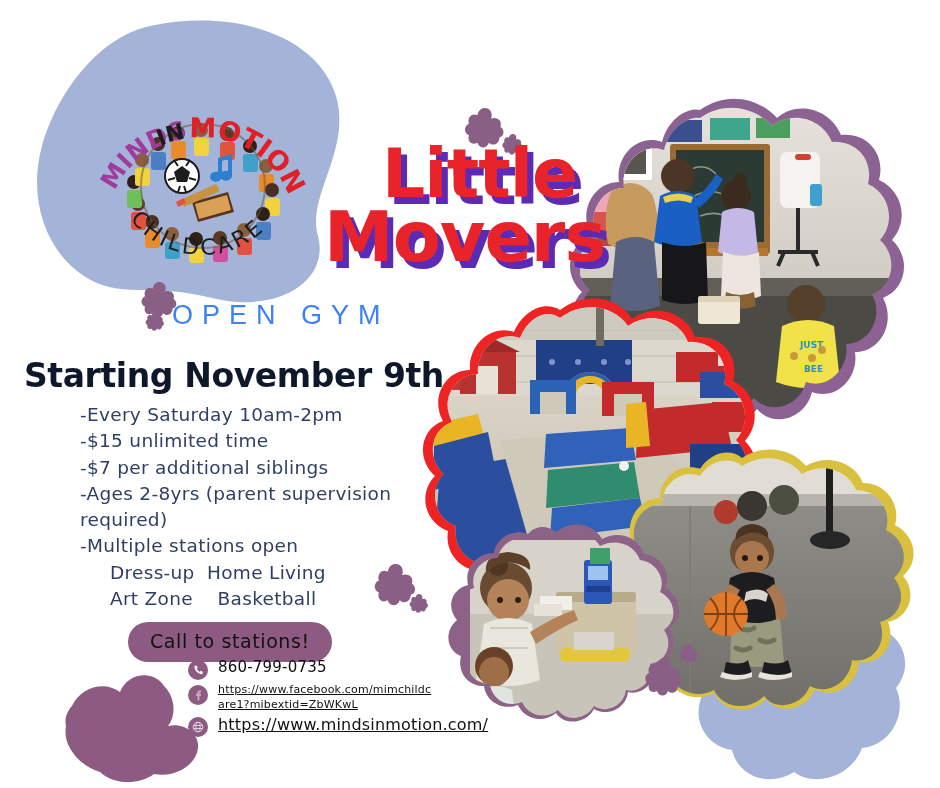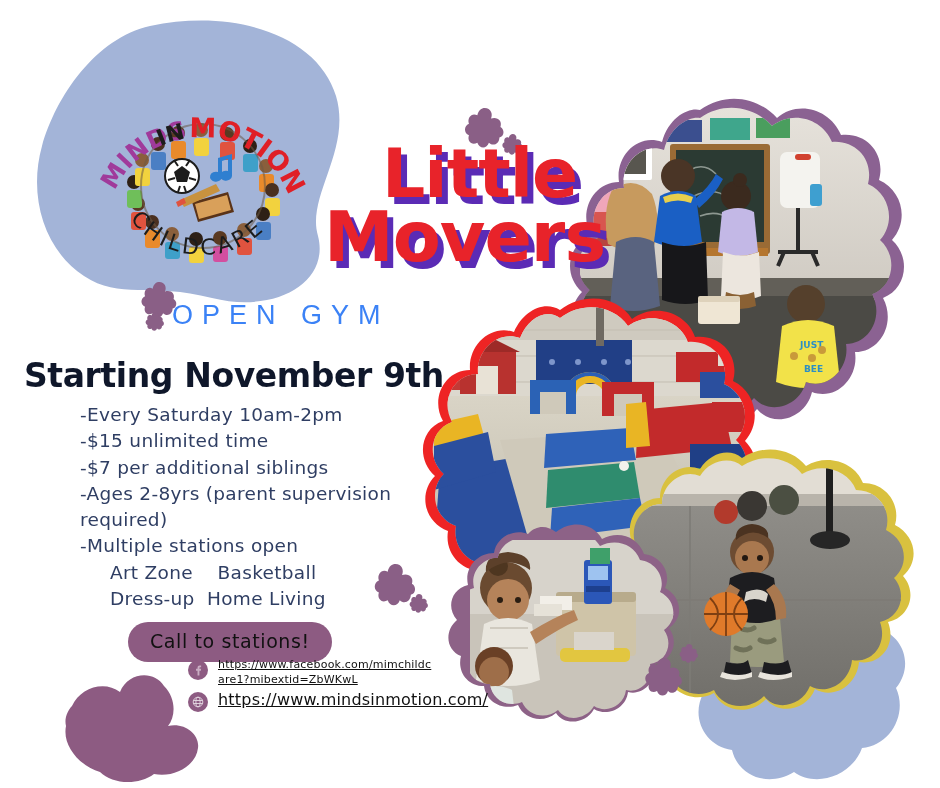--- a/index.html
+++ b/index.html
@@ -542,28 +542,36 @@
 
   <div class="start-date">Starting November 9th</div>
 
   <div class="details">
     <span class="ln">-Every Saturday 10am-2pm</span>
     <span class="ln">-$15 unlimited time</span>
     <span class="ln">-$7 per additional siblings</span>
     <span class="ln">-Ages 2-8yrs (parent supervision</span>
     <span class="ln">required)</span>
     <span class="ln">-Multiple stations open</span>
+    <span class="station">Dress-up  Home Living</span>
     <span class="station">Art Zone    Basketball</span>
-    <span class="station">Dress-up  Home Living</span>
   </div>
 
   <button class="cta">Call to stations!</button>
 
   <div class="contacts">
 
+    <div class="crow">
+      <span class="cicon">
+        <svg width="11" height="11" viewBox="0 0 16 16" fill="#ffffff">
+          <path d="M3.3,1.2 L5.6,1.2 L6.9,4.2 L5.3,5.4 C6.1,7.2 8.1,9.2 9.9,10 L11.1,8.4 L14.1,9.7 L14.1,12 C14.1,12.8 13.4,13.4 12.6,13.3 C6.9,12.7 2.6,8.4 2,2.7 C1.9,1.9 2.5,1.2 3.3,1.2 Z"></path>
+        </svg>
+      </span>
+      <span class="ctext">860-799-0735</span>
+    </div>
 
     <div class="crow">
       <span class="cicon">
         <svg width="11" height="11" viewBox="0 0 16 16" fill="#c9aec3">
           <path d="M10.2,3.2 L11.8,3.2 L11.8,0.8 C11.4,0.7 10.6,0.6 9.7,0.6 C7.8,0.6 6.6,1.8 6.6,3.9 L6.6,5.6 L4.4,5.6 L4.4,8.3 L6.6,8.3 L6.6,15.2 L9.3,15.2 L9.3,8.3 L11.5,8.3 L11.8,5.6 L9.3,5.6 L9.3,4.2 C9.3,3.5 9.5,3.2 10.2,3.2 Z"></path>
         </svg>
       </span>
       <span class="ctext link small">https://www.facebook.com/mimchildcare1?mibextid=ZbWKwL</span>
     </div>
 

